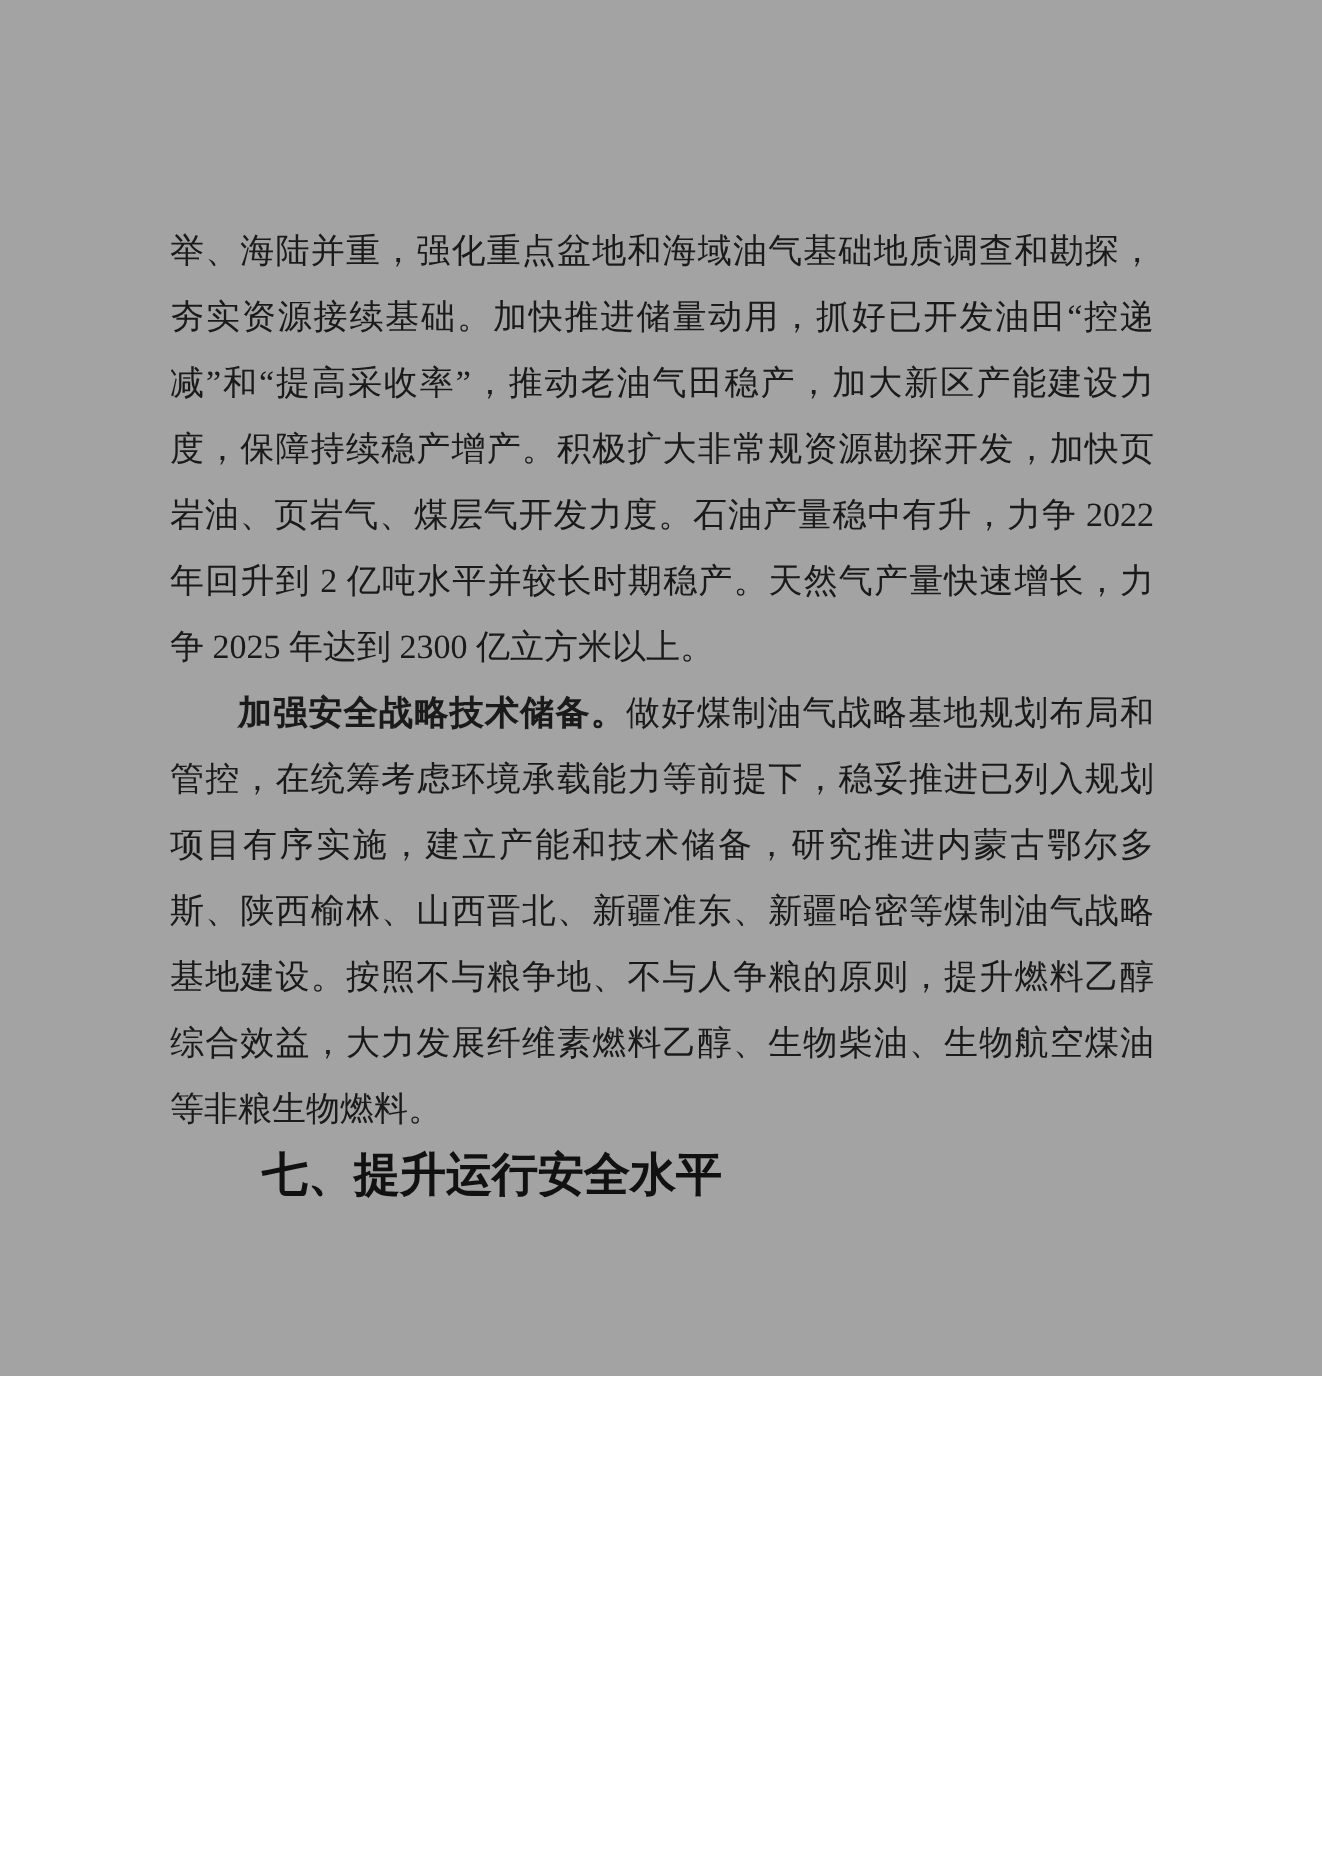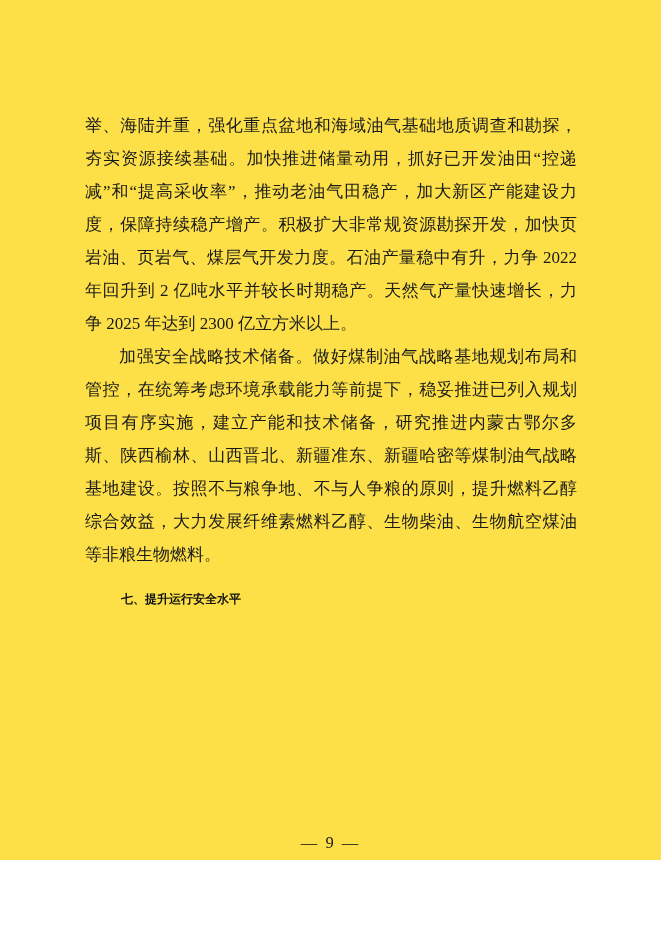--- a/index.html
+++ b/index.html
@@ -3,22 +3,22 @@
 <meta charset="utf-8">
 <style>
   html, body {
     margin: 0;
     padding: 0;
     background: #ffffff;
   }
   .page {
     position: relative;
     width: 661px;
-    height: 860px;
-    background: #fde047;
+    height: 688px;
+    background: #a3a3a3;
     overflow: hidden;
     font-family: "Liberation Serif", "DejaVu Serif", serif;
     color: #1a1a1a;
   }
   .content {
     position: absolute;
     left: 85px;
     top: 109px;
     width: 492px;
     font-size: 17px;
@@ -27,26 +27,26 @@
     text-justify: inter-ideograph;
   }
   .content p {
     margin: 0;
     padding: 0;
   }
   .indent {
     text-indent: 2em;
   }
   .lead-bold {
-    font-weight: normal;
+    font-weight: bold;
   }
   .heading {
-    margin: 12px;
+    margin: 0;
     padding: 0;
-    font-size: 12px;
+    font-size: 23px;
     font-weight: bold;
     line-height: 33px;
     text-indent: 2em;
     font-family: "Liberation Sans", "DejaVu Sans", sans-serif;
     color: #111111;
   }
   .footer {
     position: absolute;
     top: 831px;
     left: 0;

